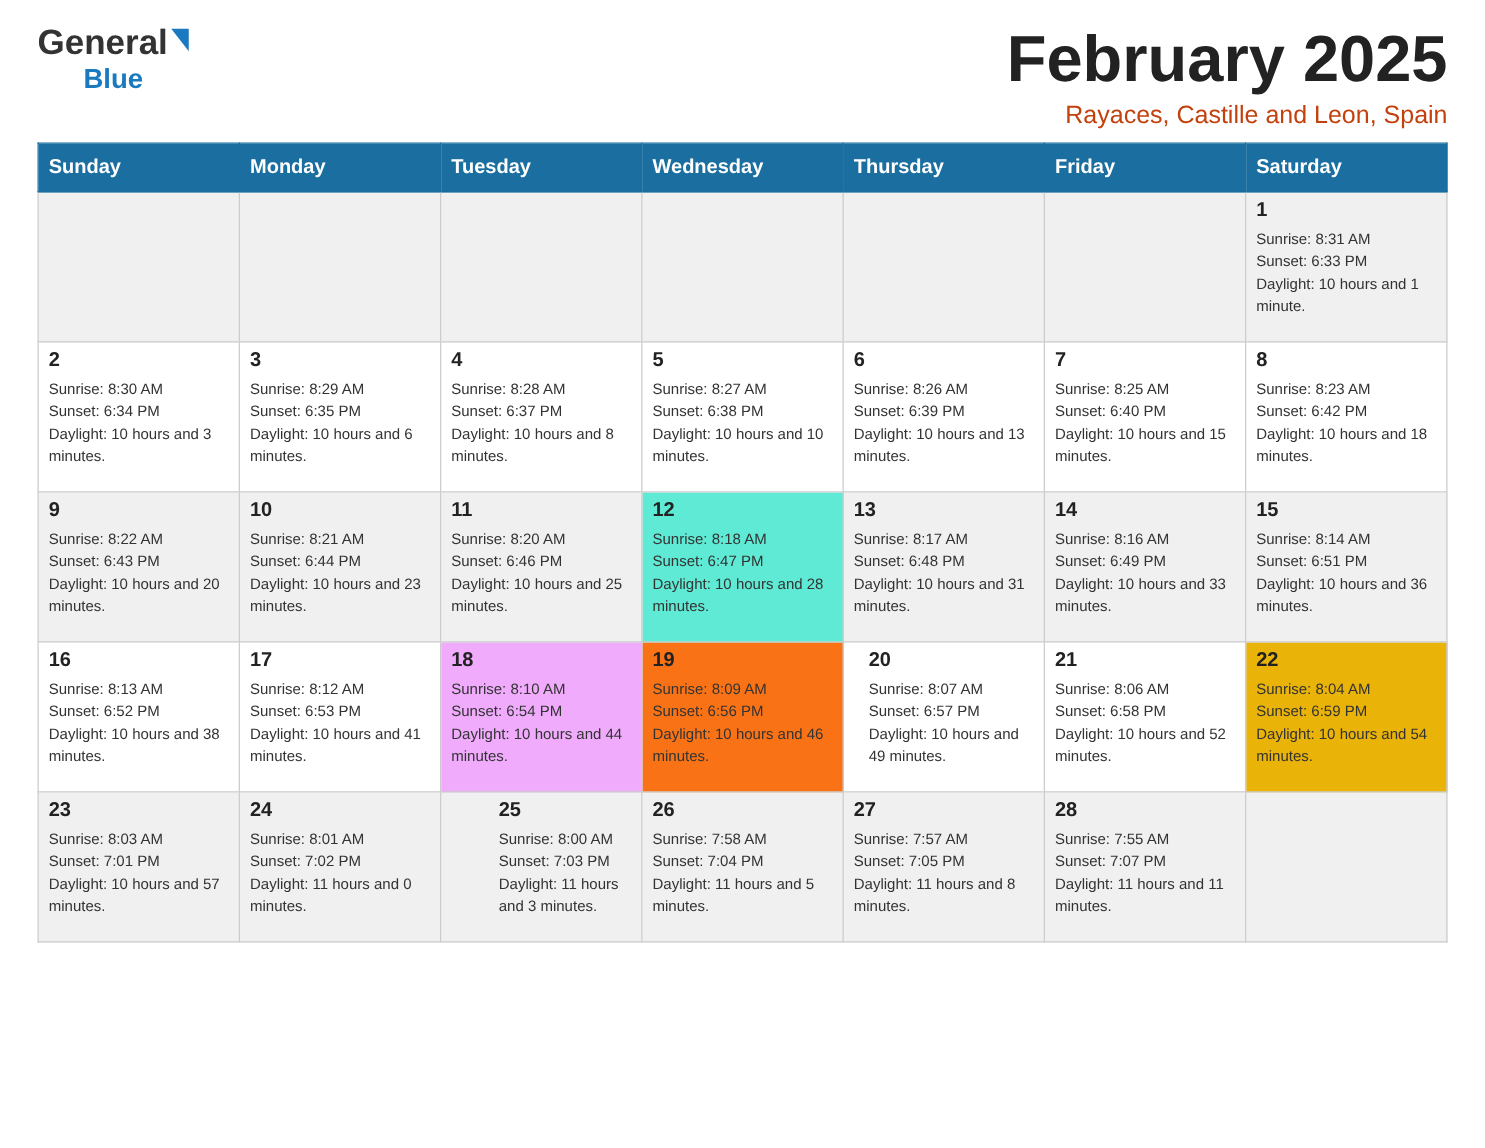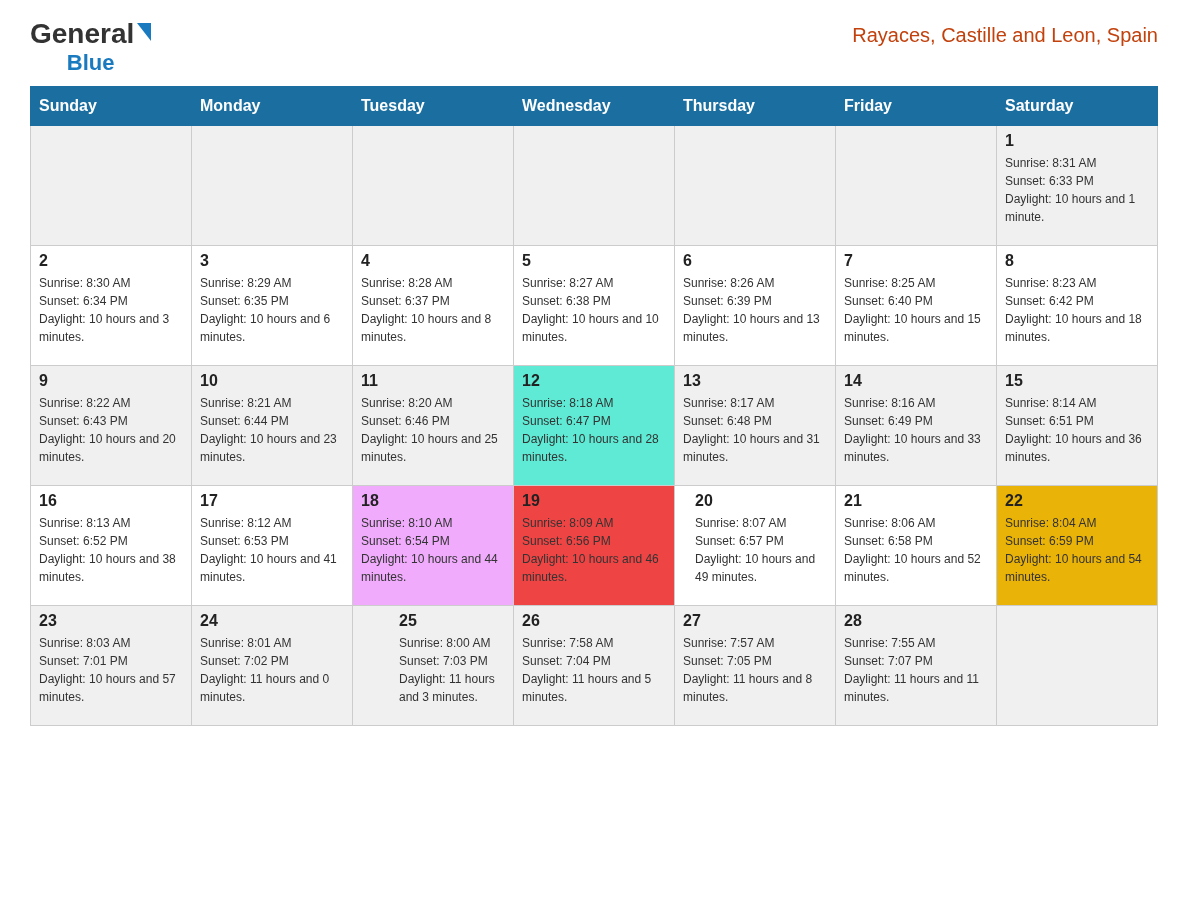--- a/index.html
+++ b/index.html
@@ -96,20 +96,21 @@
 
 <div class="header">
   <div class="logo">
     <div style="display:flex; align-items:center;">
       <span class="logo-text">General</span>
       <span style="display:inline-block; width:0; height:0; border-left: 14px solid transparent; border-bottom: 0px solid transparent; border-top: 18px solid #1a7abf; margin-left:3px; margin-bottom:4px;"></span>
     </div>
     <div class="logo-line2">Blue</div>
   </div>
   <div class="title-section">
+    <div class="month-title">February 2025</div>
     <div class="location">Rayaces, Castille and Leon, Spain</div>
   </div>
 </div>
 
 <table class="calendar">
   <thead>
     <tr>
       <th>Sunday</th>
       <th>Monday</th>
       <th>Tuesday</th>
@@ -198,21 +199,21 @@
           <div class="day-info">Sunrise: 8:13 AM<br>Sunset: 6:52 PM<br>Daylight: 10 hours and 38 minutes.</div>
         </td>
         <td style="background-color: rgb(255, 255, 255);">
           <div class="day-number">17</div>
           <div class="day-info">Sunrise: 8:12 AM<br>Sunset: 6:53 PM<br>Daylight: 10 hours and 41 minutes.</div>
         </td>
         <td style="background-color: #f0abfc;">
           <div class="day-number">18</div>
           <div class="day-info">Sunrise: 8:10 AM<br>Sunset: 6:54 PM<br>Daylight: 10 hours and 44 minutes.</div>
         </td>
-        <td style="background-color: #ef4444;">
+        <td style="background-color: #f97316;">
           <div class="day-number">19</div>
           <div class="day-info">Sunrise: 8:09 AM<br>Sunset: 6:56 PM<br>Daylight: 10 hours and 46 minutes.</div>
         </td>
         <td style="background-color: rgb(255, 255, 255); padding-left: 20px;">
           <div class="day-number">20</div>
           <div class="day-info">Sunrise: 8:07 AM<br>Sunset: 6:57 PM<br>Daylight: 10 hours and 49 minutes.</div>
         </td>
         <td style="background-color: rgb(255, 255, 255);">
           <div class="day-number">21</div>
           <div class="day-info">Sunrise: 8:06 AM<br>Sunset: 6:58 PM<br>Daylight: 10 hours and 52 minutes.</div>

